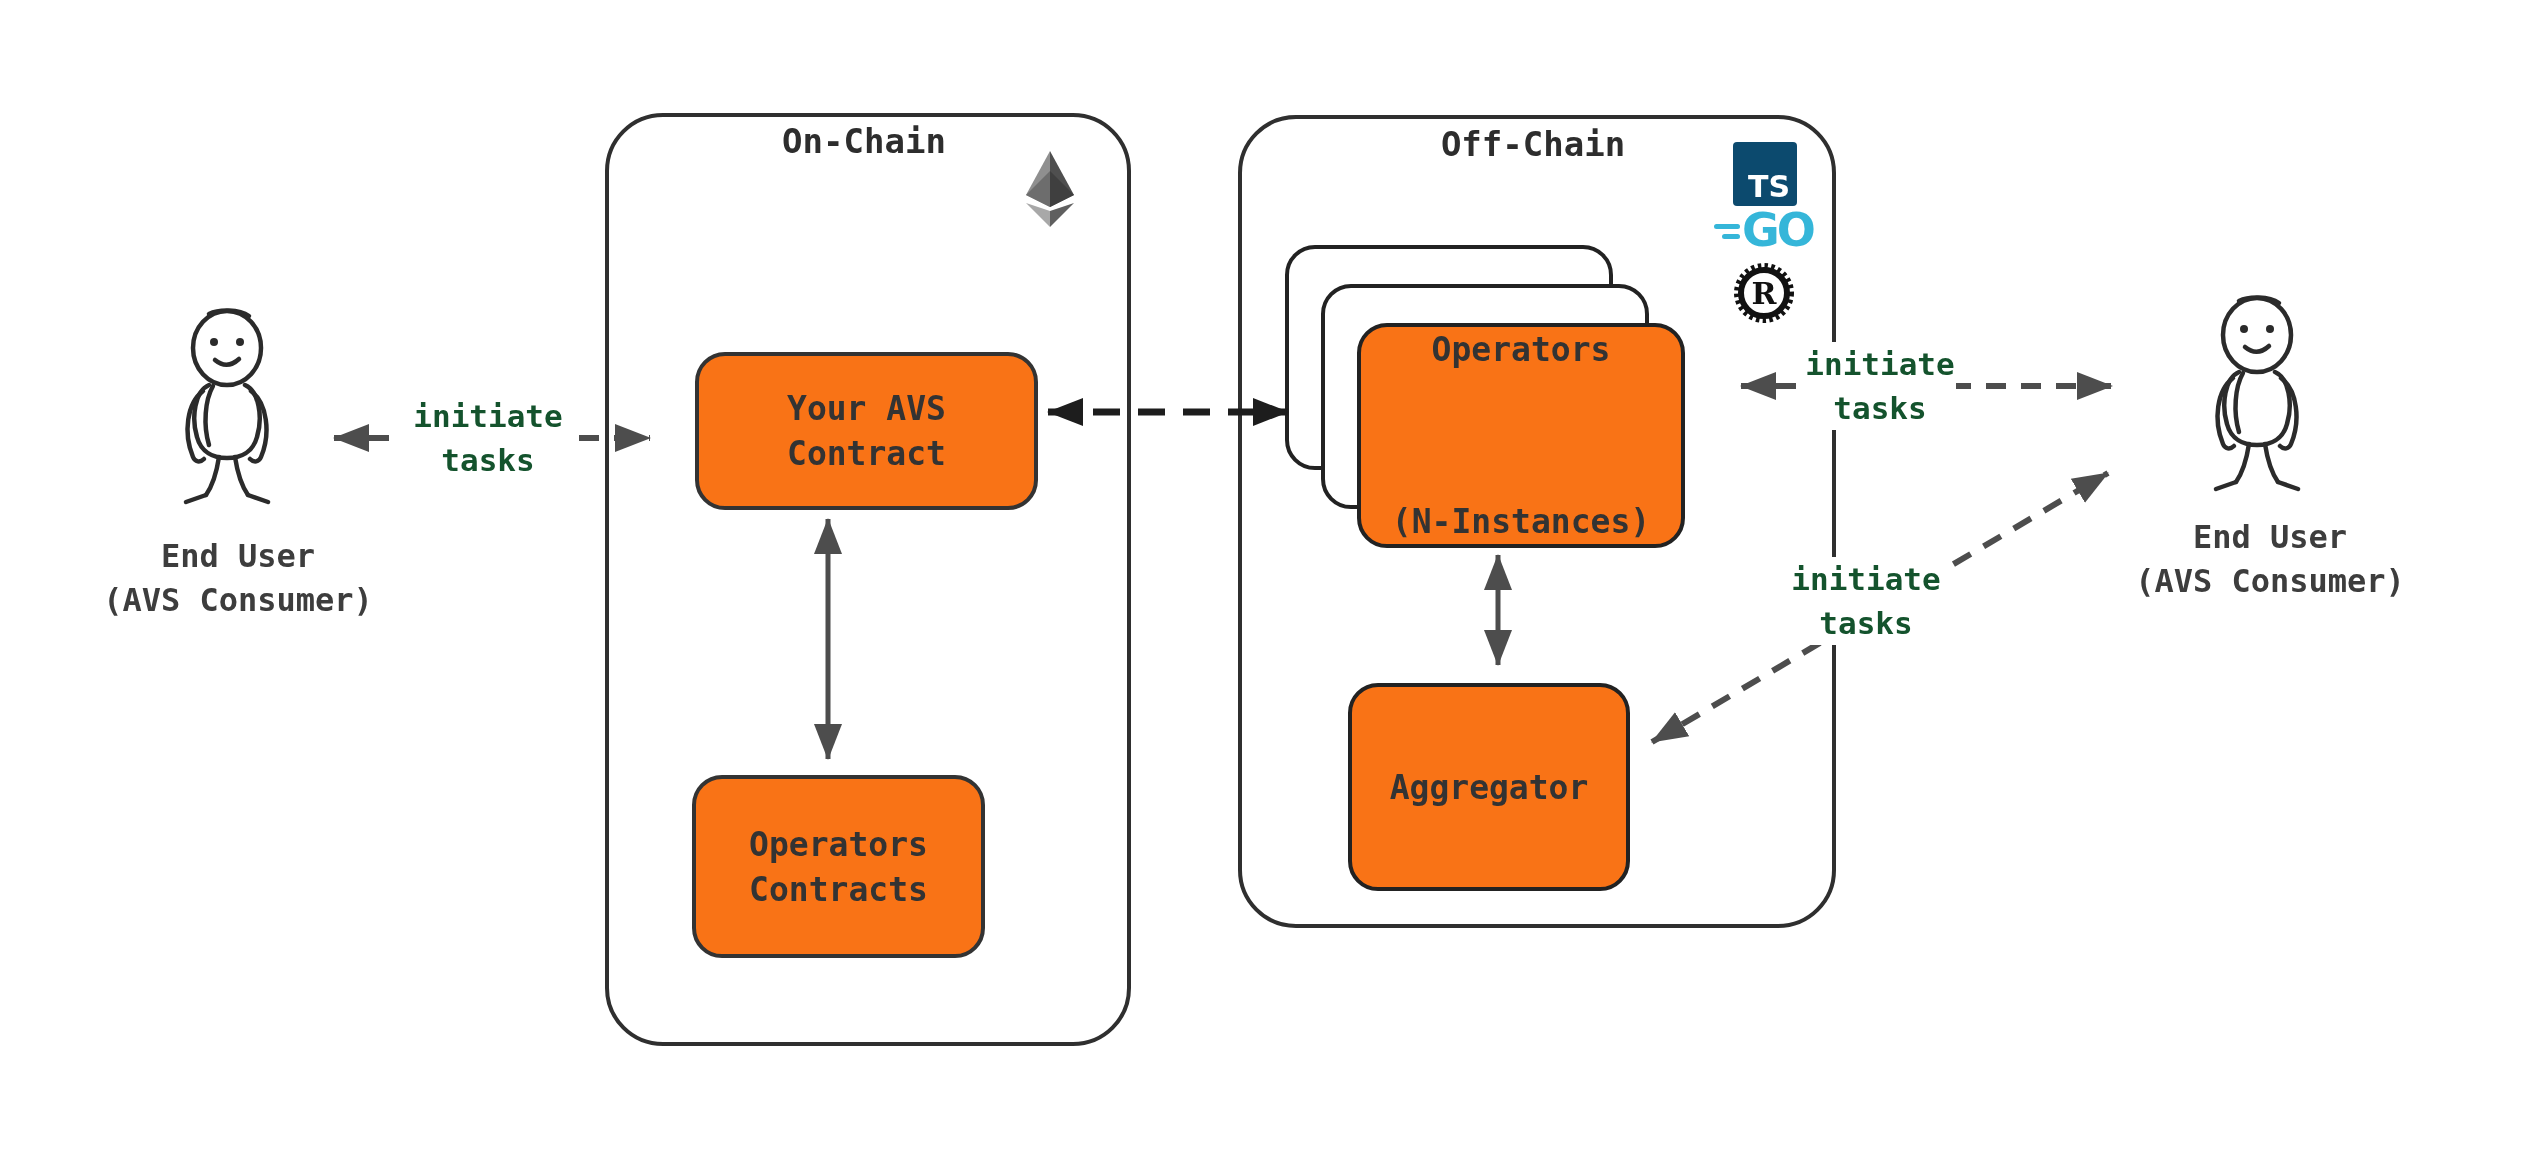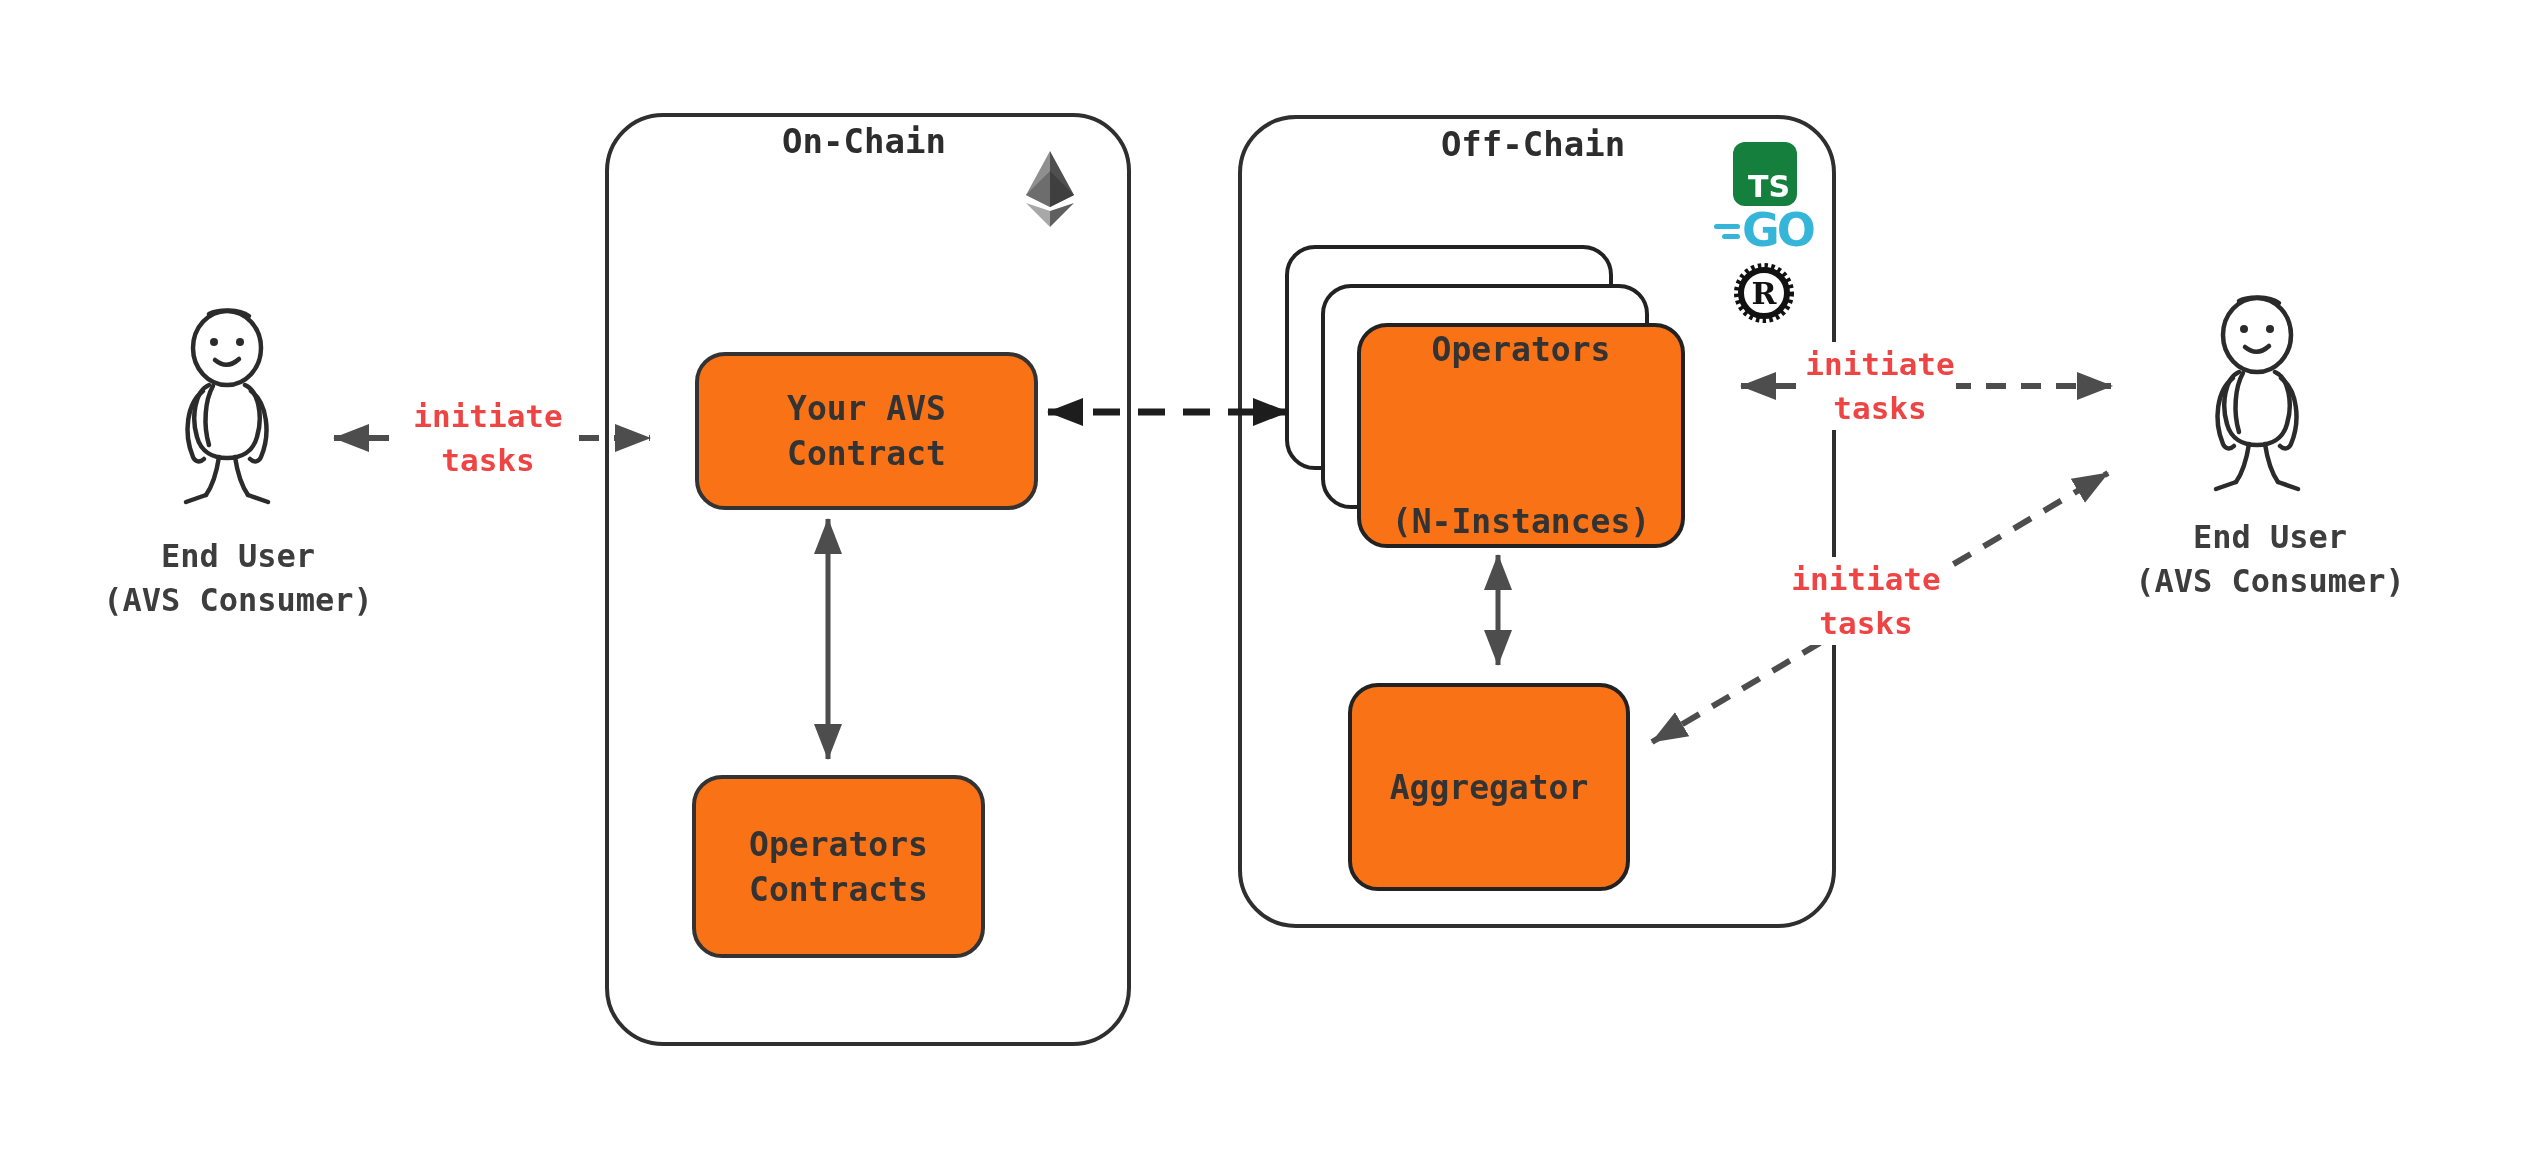--- a/index.html
+++ b/index.html
@@ -19,29 +19,29 @@
     position:absolute;border:4px solid #333333;border-radius:30px;background:#f97316;
     display:flex;flex-direction:column;align-items:center;justify-content:center;
     font-size:33px;font-weight:bold;color:#333333;line-height:45px;text-align:center;
   }
   .stackbox{
     position:absolute;border:4px solid #222222;border-radius:30px;background:#ffffff;
   }
   
   .edge-label{
     position:absolute;background:#ffffff;text-align:center;
-    font-size:31px;font-weight:bold;color:#ef4444;line-height:44px;
+    font-size:31px;font-weight:bold;color:#14532d;line-height:44px;
   }
   .actor-label{
     position:absolute;text-align:center;font-size:32px;font-weight:bold;color:#3d3d3d;line-height:44px;
   }
   
   .ts-badge{
-    position:absolute;left:1733px;top:142px;width:64px;height:64px;border-radius:12px;
-    background:#15803d;color:#ffffff;font-size:30px;font-weight:bold;
+    position:absolute;left:1733px;top:142px;width:64px;height:64px;border-radius:4px;
+    background:#0c4a6e;color:#ffffff;font-size:30px;font-weight:bold;
     display:flex;align-items:flex-end;justify-content:flex-end;padding:0;
     box-sizing:border-box;padding-right:7px;padding-bottom:4px;
     font-family:"DejaVu Sans", sans-serif;line-height:30px;
   }
   .go-badge{
     position:absolute;left:1742px;top:208px;width:80px;height:46px;
     color:#35b6d9;font-size:46px;font-weight:bold;letter-spacing:-3px;
     font-family:"DejaVu Sans", sans-serif;line-height:44px;
   }
   .go-speedline{position:absolute;background:#35b6d9;height:5px;border-radius:3px;}

